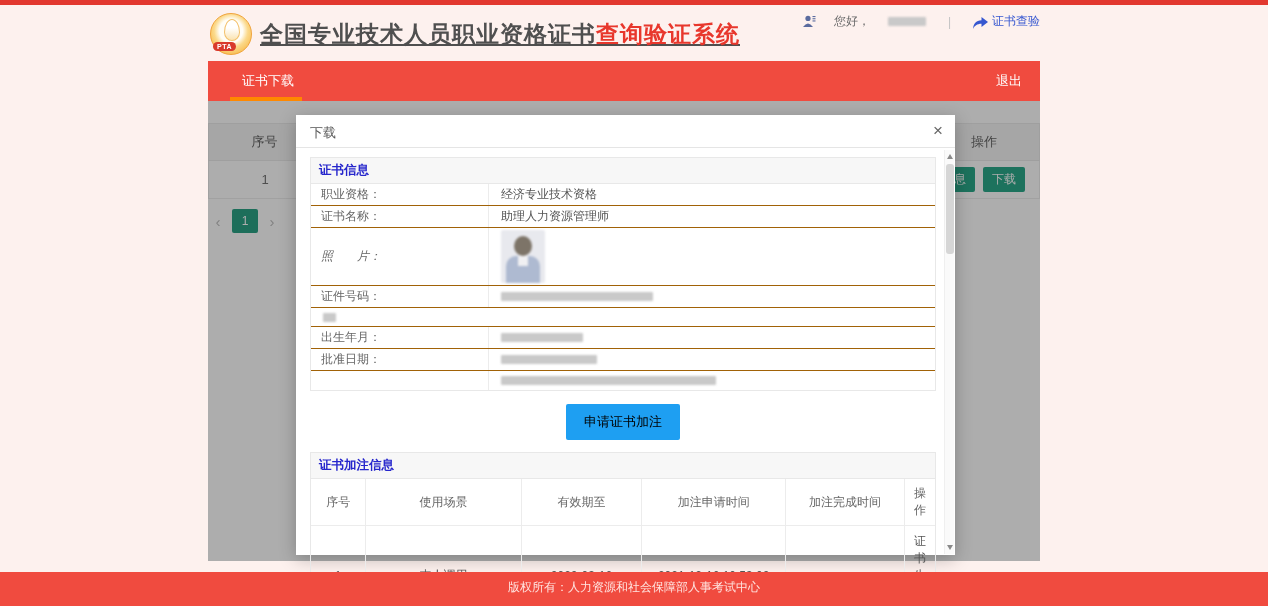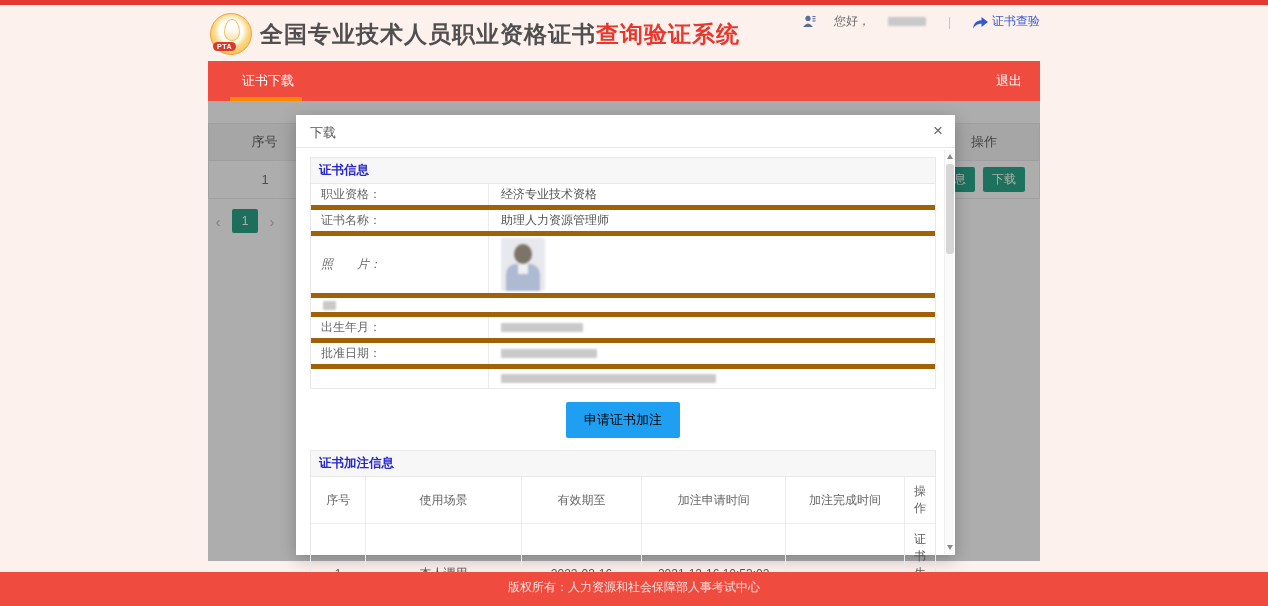--- a/index.html
+++ b/index.html
@@ -11,21 +11,21 @@
   .site-header { position:absolute; left:208px; top:5px; width:832px; height:56px; }
   .logo-wrap { position:absolute; left:2px; top:8px; width:42px; height:42px; }
   .logo-circle { width:42px; height:42px; border-radius:50%;
     background:radial-gradient(circle at 50% 42%, #fffdf6 0 38%, #fbd98a 55%, #f5a623 100%);
     border:1px solid #f0a43c; position:relative; overflow:hidden; }
   .logo-petal { position:absolute; left:13px; top:5px; width:16px; height:22px;
     border-radius:50% 50% 50% 50%/60% 60% 40% 40%;
     background:linear-gradient(#fff 40%, #fbe3b0); border:1px solid #f3c06a; }
   .logo-badge { position:absolute; left:3px; bottom:4px; background:#d93a2b; color:#fff;
     font-size:7px; font-weight:bold; padding:1px 4px; border-radius:6px; letter-spacing:.5px; }
-  .site-title { position:absolute; left:52px; top:14px; font-size:23px; font-weight:bold; color:#4f4f4f; letter-spacing:1px; }
+  .site-title { position:absolute; left:52px; top:14px; font-size:23px; font-weight:bold; color:#4f4f4f; letter-spacing:1px;text-decoration:underline; }
   .site-title .accent { color:#e8372c; }
   .header-right { position:absolute; right:0; top:8px; display:flex; align-items:center; gap:18px;
     font-size:12px; color:#6a6a6a; }
   .user-icon svg { display:block; }
   .redact { display:inline-block; height:9px; background:#c9c9c9; border-radius:1px;
     filter:blur(1.3px); vertical-align:middle; }
   .hdr-divider { color:#c3c3c3; margin:0 4px; }
   .verify-link { color:#3657d0; display:flex; align-items:flex-end; gap:4px; cursor:pointer; }
 
   
@@ -66,21 +66,21 @@
   
   .scrollbar { position:absolute; right:1px; top:35px; width:10px; height:404px; background:#fafafa; border-left:1px solid #efefef; }
   .sb-up, .sb-down { position:absolute; left:2px; width:0; height:0; border-left:3px solid transparent; border-right:3px solid transparent; }
   .sb-up { top:4px; border-bottom:5px solid #8a8a8a; }
   .sb-down { bottom:4px; border-top:5px solid #8a8a8a; }
   .sb-thumb { position:absolute; left:1px; top:14px; width:8px; height:90px; background:#d6d6d6; border-radius:3px; }
 
   .section-box { border:1px solid #e8e8e8; width:626px; }
   .section-bar { background:#f7f7f7; border-bottom:1px solid #e8e8e8; padding:4px 8px;
     font-size:12.5px; font-weight:bold; color:#2626cc; }
-  .info-row { display:flex; border-bottom:5px solid #a16207; min-height:19px; align-items:center; }
+  .info-row { display:flex; border-bottom:1px solid #a16207; min-height:19px; align-items:center; }
   .info-row:last-child { border-bottom:none; }
   .info-label { width:178px; padding:2px 10px; font-size:12px; color:#666; border-right:1px solid #ececec; align-self:stretch; display:flex; align-items:center; }
   .info-value { flex:1; padding:2px 12px; font-size:12px; color:#555; display:flex; align-items:center; }
   .photo-row { min-height:57px;font-style:italic; }
   .photo-box { width:44px; height:53px; background:#e8e9ee; position:relative; overflow:hidden; border-radius:2px; filter:blur(1px); }
   .photo-head { position:absolute; left:13px; top:6px; width:18px; height:20px; border-radius:50%; background:#7d7468; }
   .photo-body { position:absolute; left:5px; top:26px; width:34px; height:28px; border-radius:10px 10px 0 0; background:#aebad1; }
   .photo-collar { position:absolute; left:17px; top:26px; width:10px; height:10px; background:#f0f0f2; }
 
   .apply-wrap { text-align:center; margin:13px 0 12px 0; width:626px; }
@@ -186,20 +186,26 @@
       </div>
       <div class="info-row photo-row">
         <div class="info-label">照　　片：</div>
         <div class="info-value">
           <div class="photo-box">
             <div class="photo-head"></div>
               <div class="photo-body"></div>
               <div class="photo-collar"></div>
           </div>
         </div>
+      </div>
+      <div class="info-row">
+        <div class="info-label">证件号码：</div>
+        <div class="info-value">
+            <span class="redact" style="width:152px"></span>
+          </div>
       </div>
       <div class="info-row">
         <div class="info-value">
             <span class="redact" style="width:13px"></span>
           </div>
       </div>
       <div class="info-row">
         <div class="info-label">出生年月：</div>
         <div class="info-value">
             <span class="redact" style="width:82px"></span>

